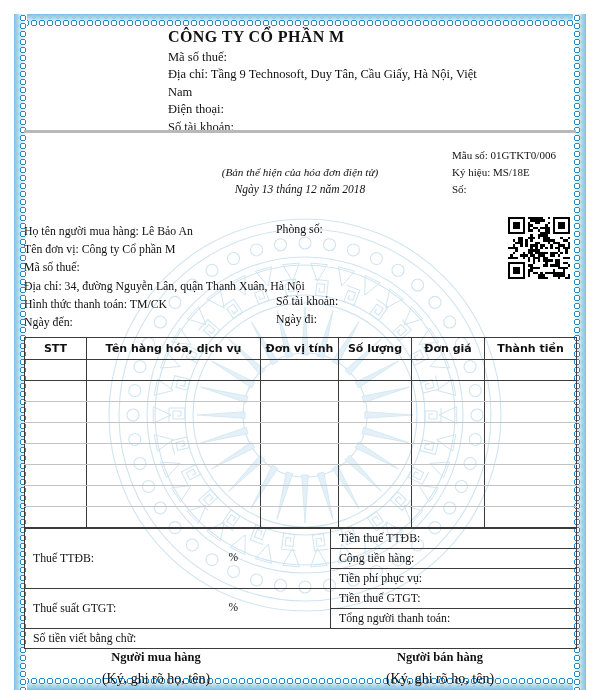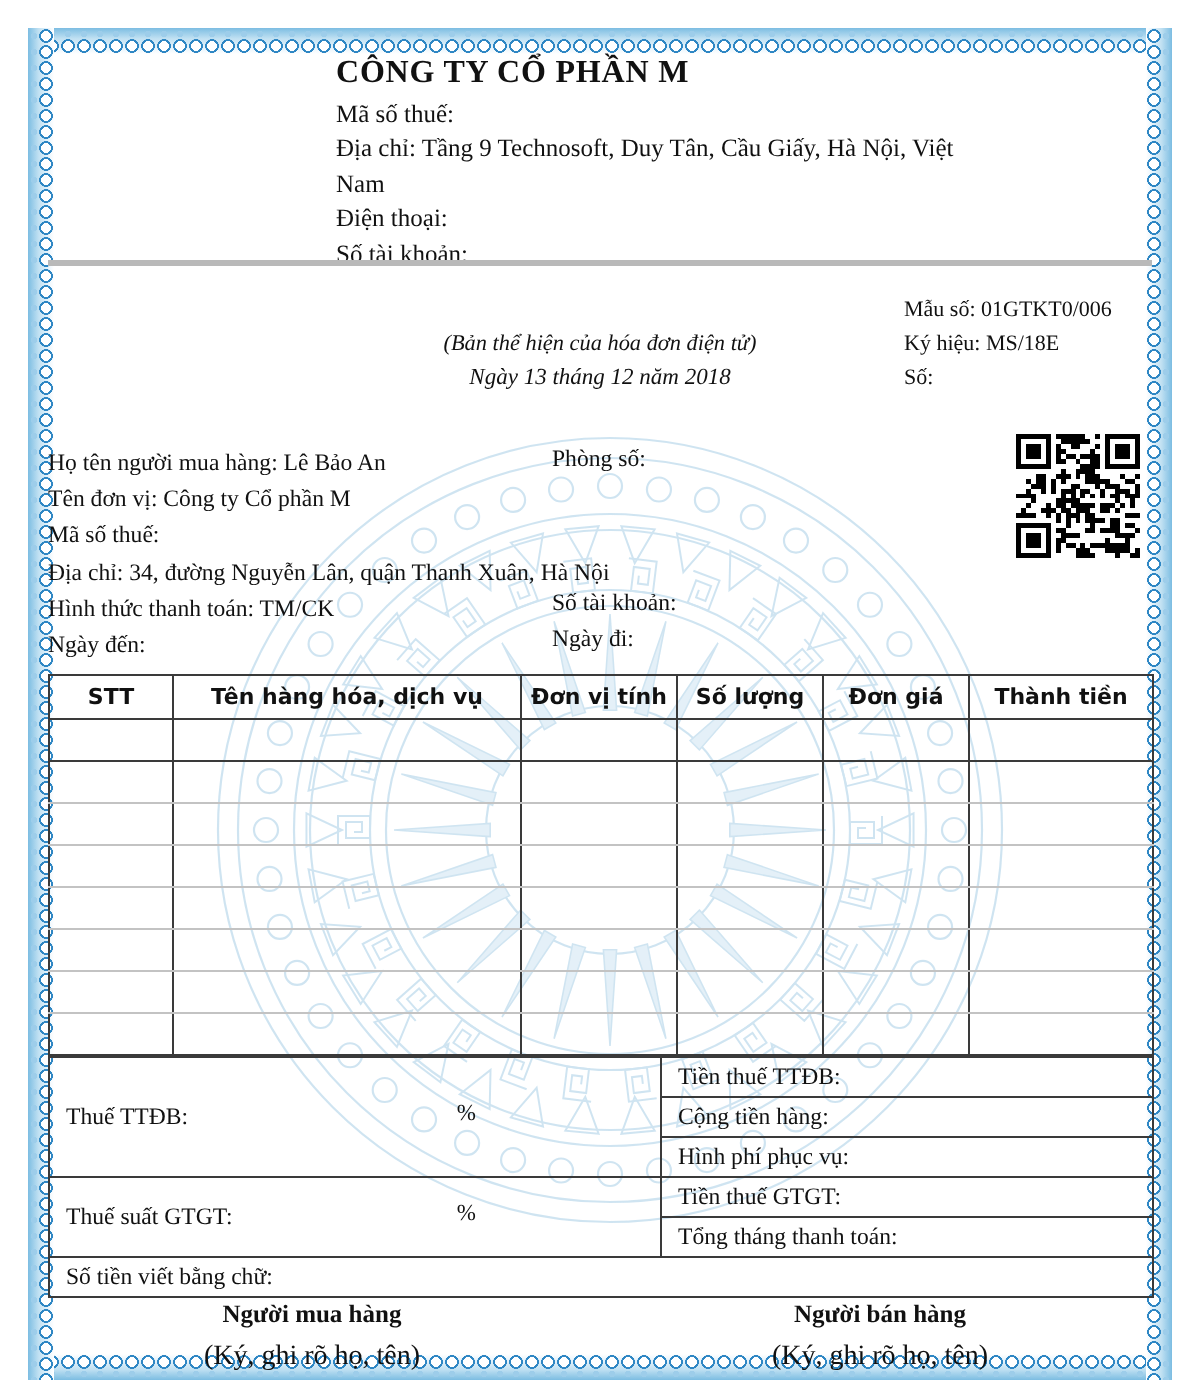--- a/index.html
+++ b/index.html
@@ -878,31 +878,31 @@
         <td rowspan="3">
           <span>Thuế TTĐB:</span>
           <span class="pct">%</span>
         </td>
         <td>Tiền thuế TTĐB:</td>
       </tr>
       <tr>
         <td>Cộng tiền hàng:</td>
       </tr>
       <tr>
-        <td>Hình phí phục vụ:</td>
+        <td>Tiền phí phục vụ:</td>
       </tr>
       <tr>
         <td rowspan="2">
           <span>Thuế suất GTGT:</span>
           <span class="pct">%</span>
         </td>
         <td>Tiền thuế GTGT:</td>
       </tr>
       <tr>
-        <td>Tổng tháng thanh toán:</td>
+        <td>Tổng người thanh toán:</td>
       </tr>
       <tr class="words-row">
         <td colspan="2">Số tiền viết bằng chữ:</td>
       </tr>
     </tbody>
   </table>
 
   <div class="sign sign-buy">
     <div class="sign-title">Người mua hàng</div>
     <div class="sign-note">(Ký, ghi rõ họ, tên)</div>

